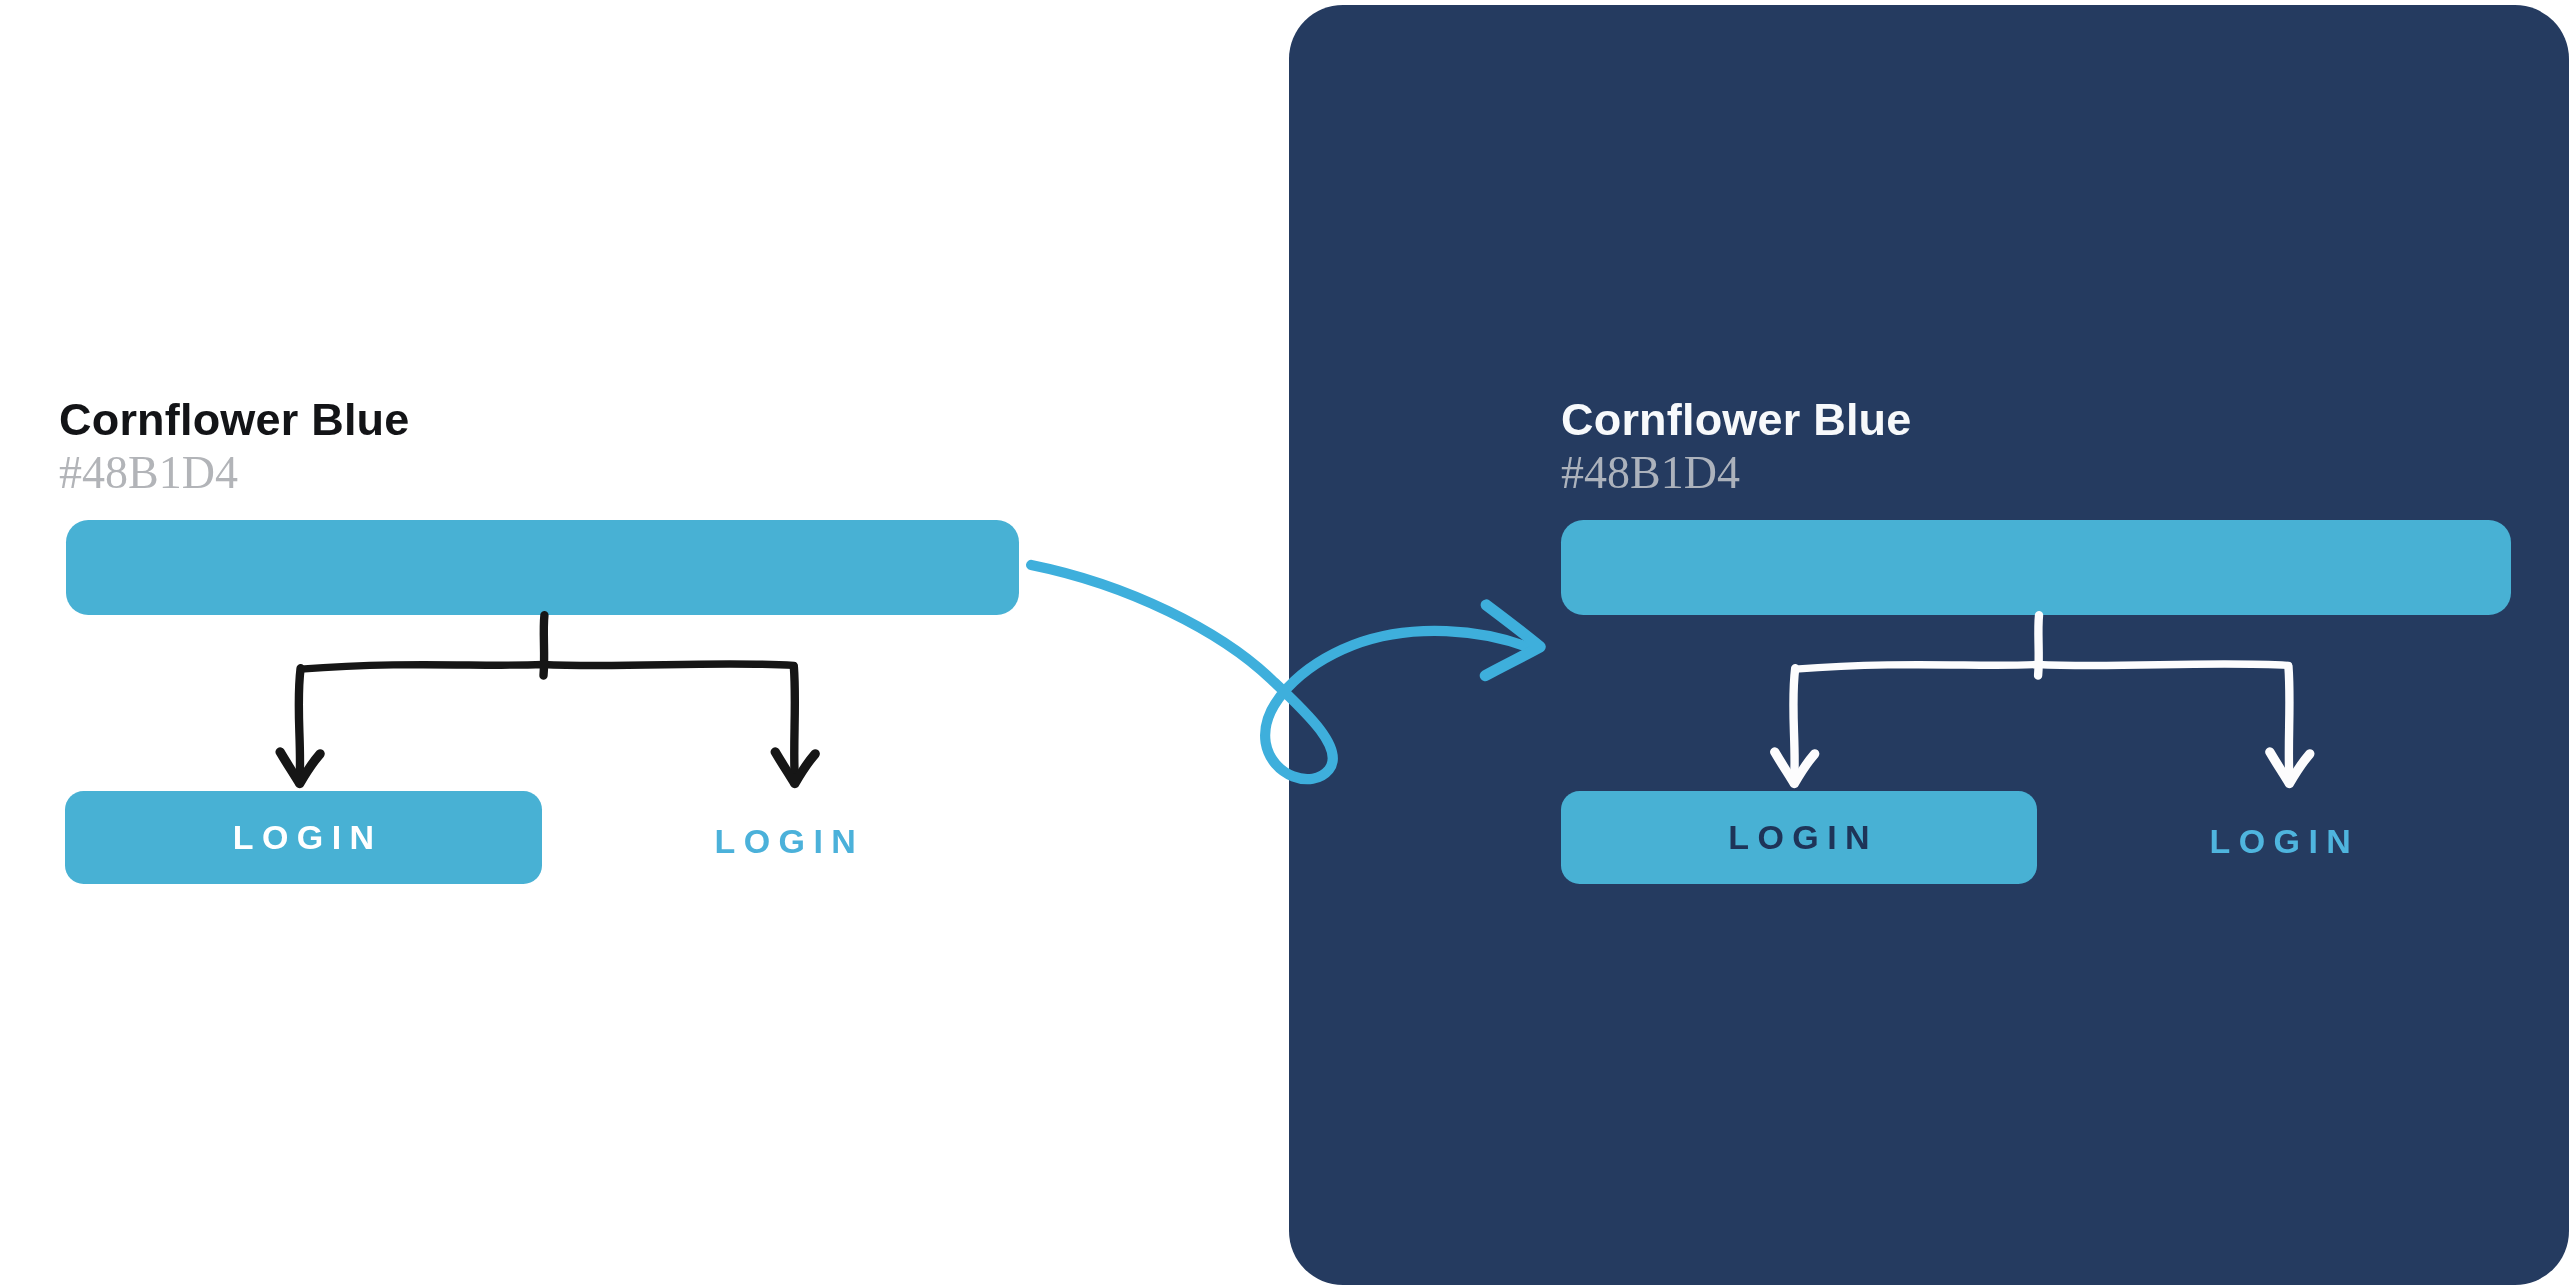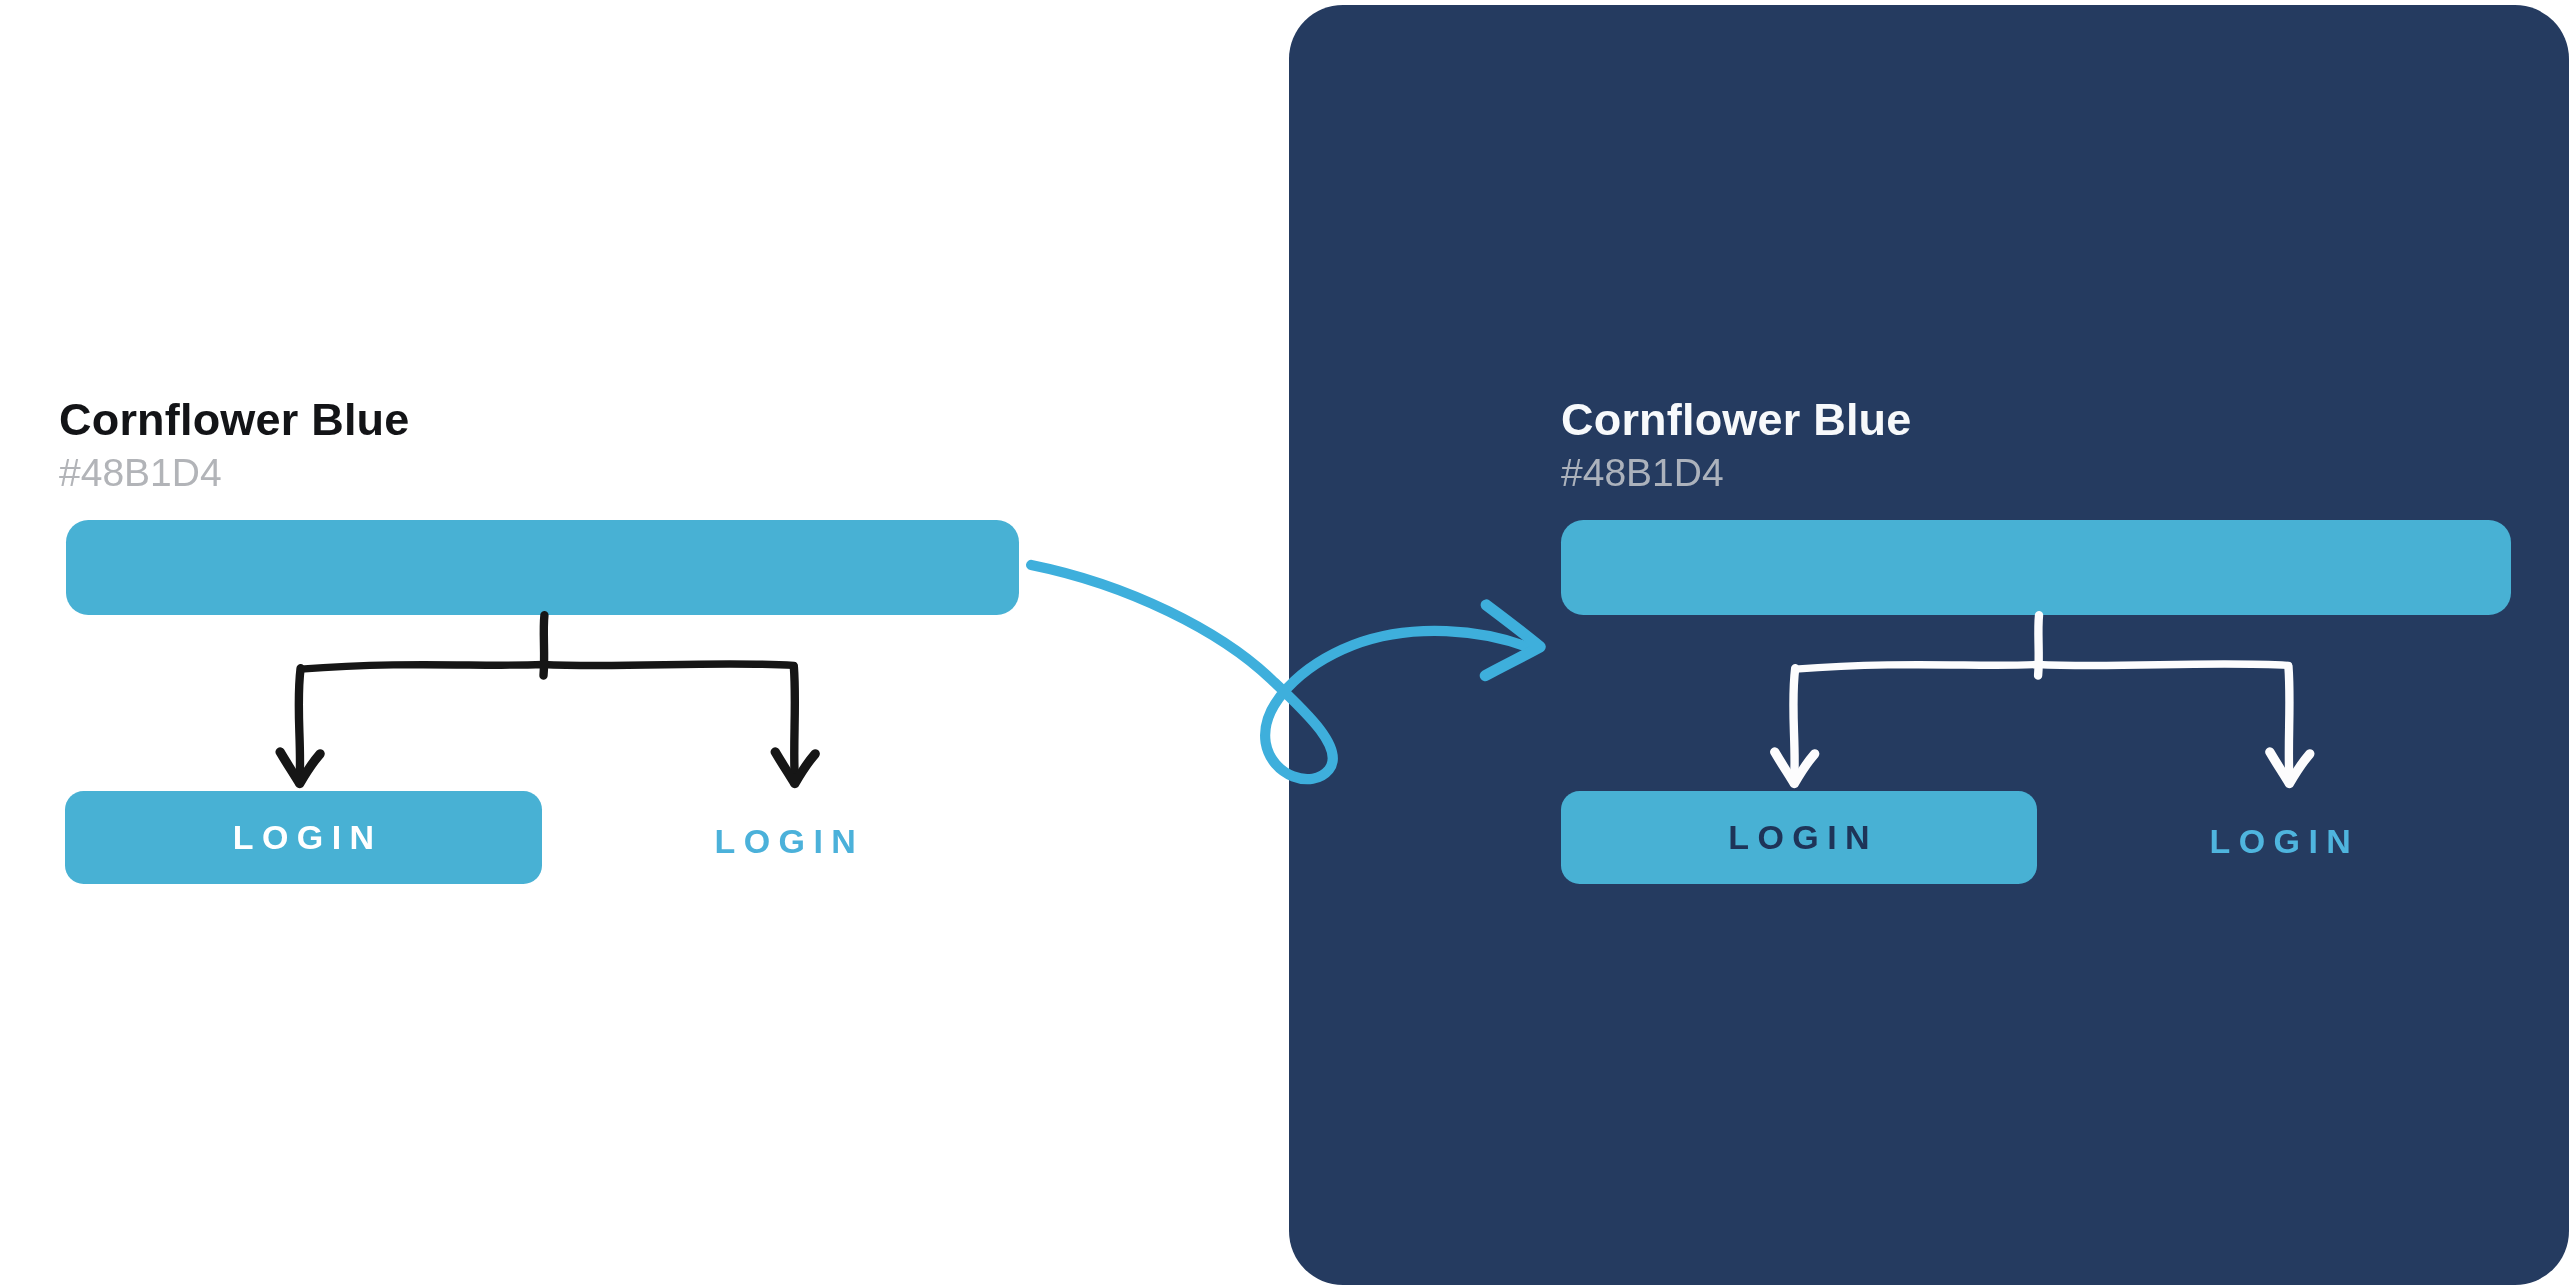--- a/index.html
+++ b/index.html
@@ -16,22 +16,22 @@
     background:#253B60;
     border-radius:54px;
   }
   .swatch-title{
     position:absolute;
     font-size:45px;font-weight:600;letter-spacing:0.2px;
     color:#131417;line-height:48px;white-space:nowrap;
   }
   .swatch-hex{
     position:absolute;
-    font-size:39px;font-weight:400;
-    color:#B2B4B8;line-height:45px;white-space:nowrap;
+    font-size:46px;font-weight:400;
+    color:#B2B4B8;line-height:45px;white-space:nowrap;font-family:Liberation Serif, serif;
   }
   .dark .swatch-title{color:#F7F9FB;}
   .dark .swatch-hex{color:#ACB2BC;}
   .color-bar{
     position:absolute;
     height:95px;background:#48B1D4;border-radius:22.3px;
   }
   .login-button{
     position:absolute;
     height:93px;background:#48B1D4;border-radius:18.6px;

